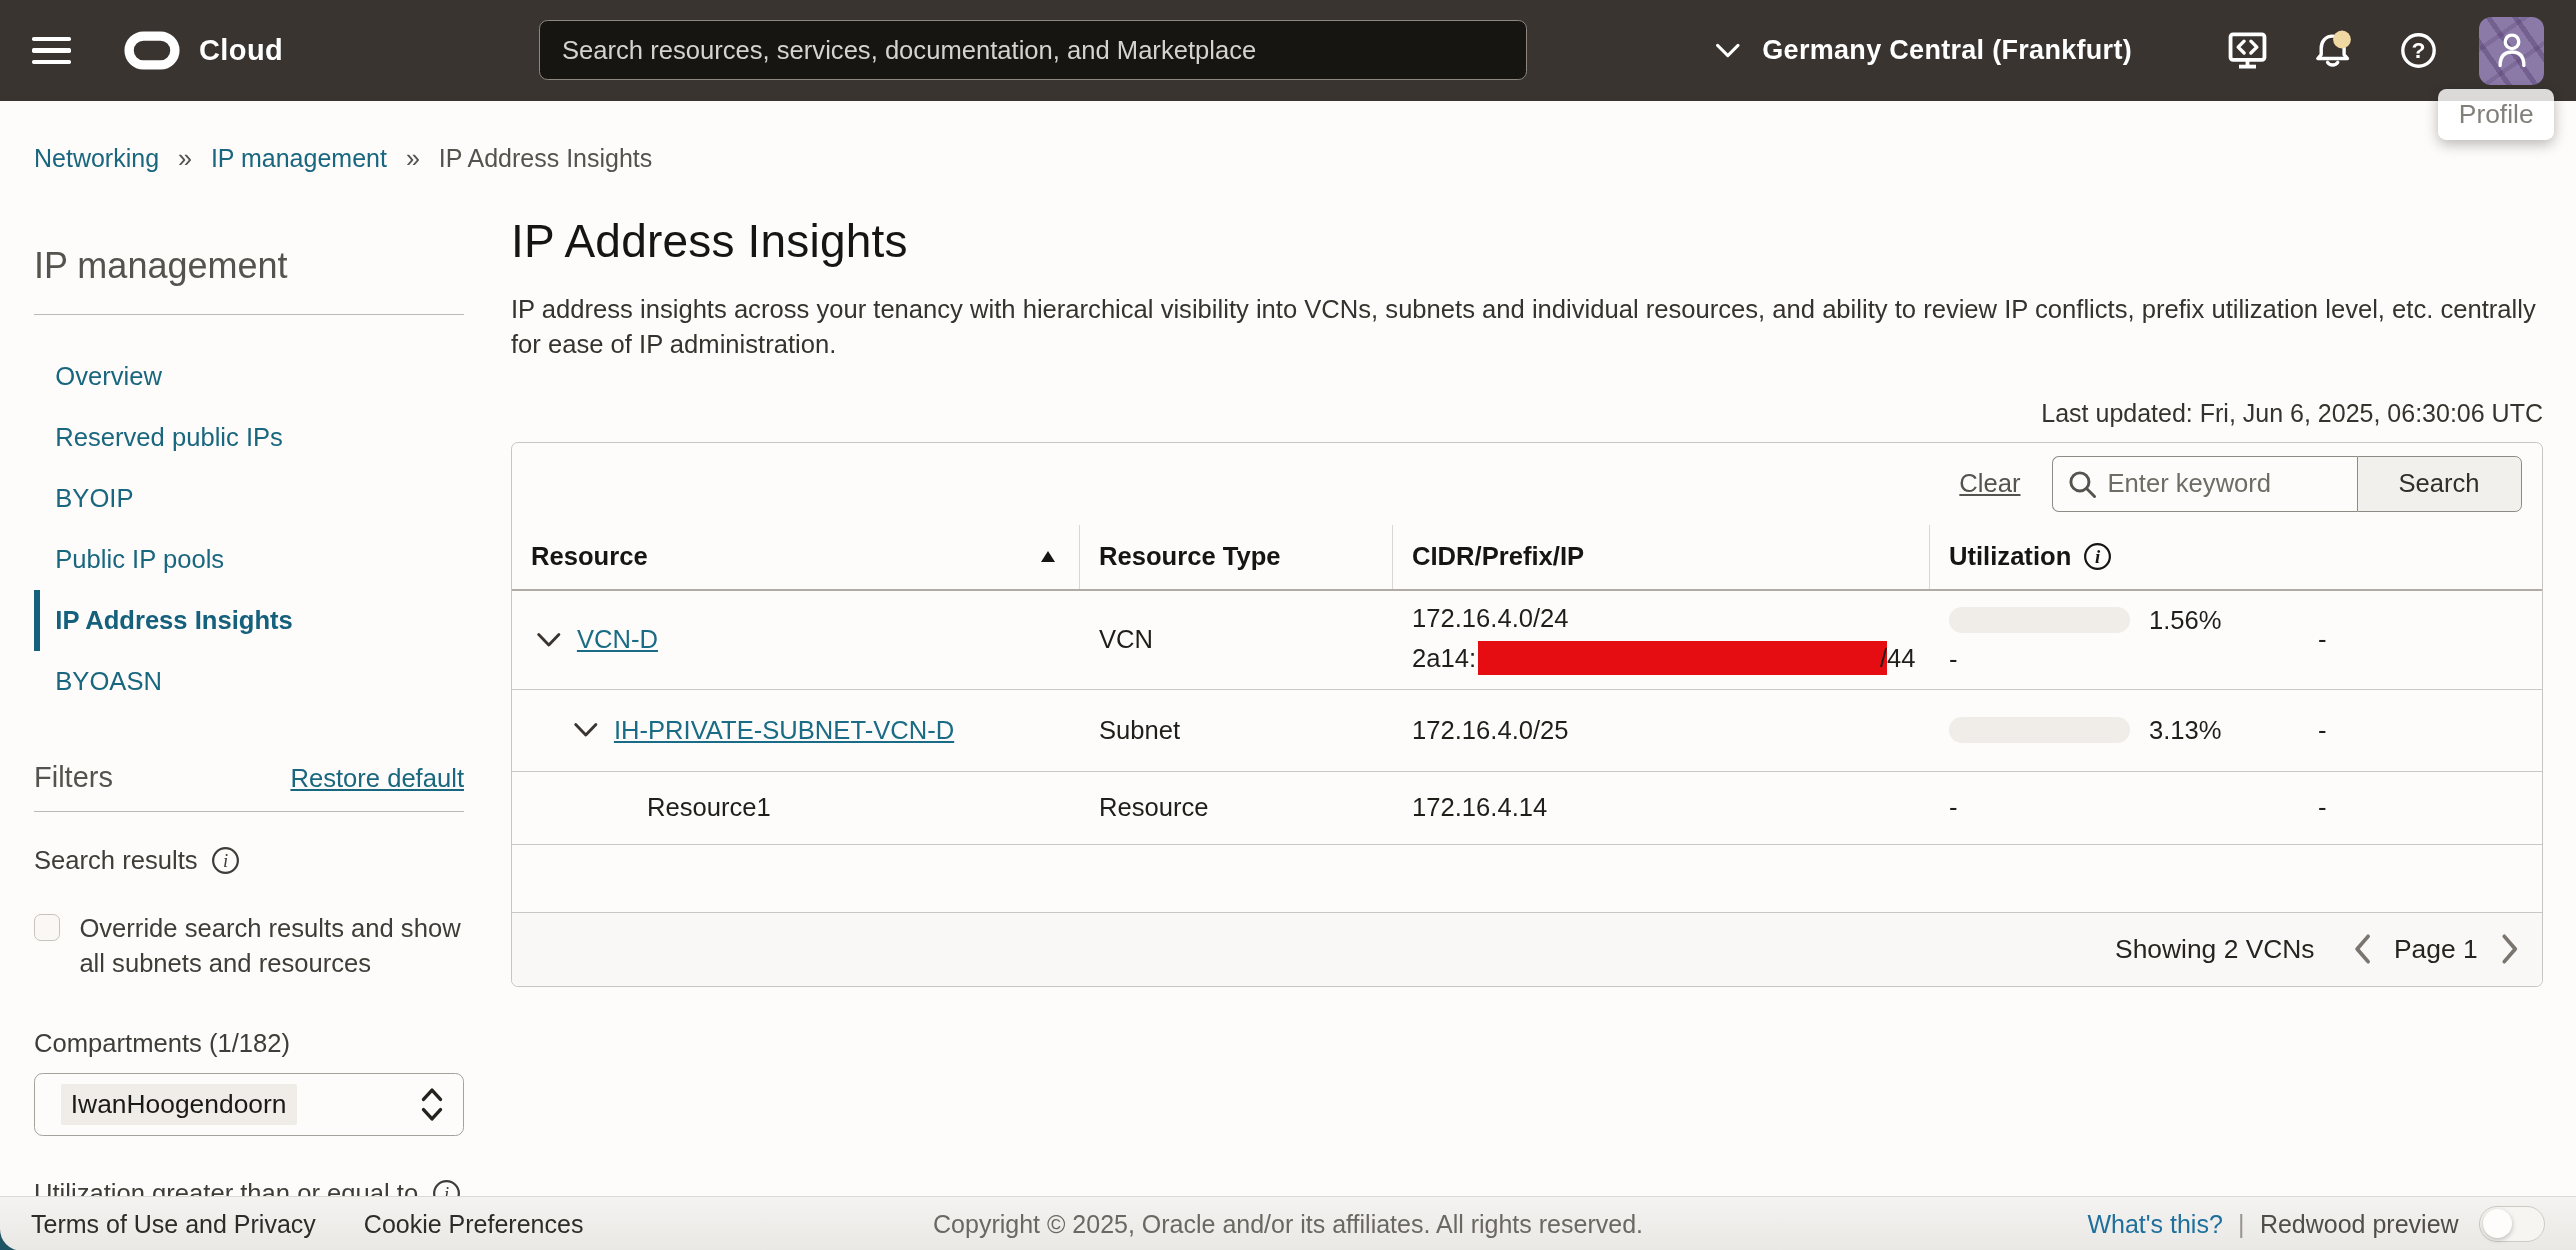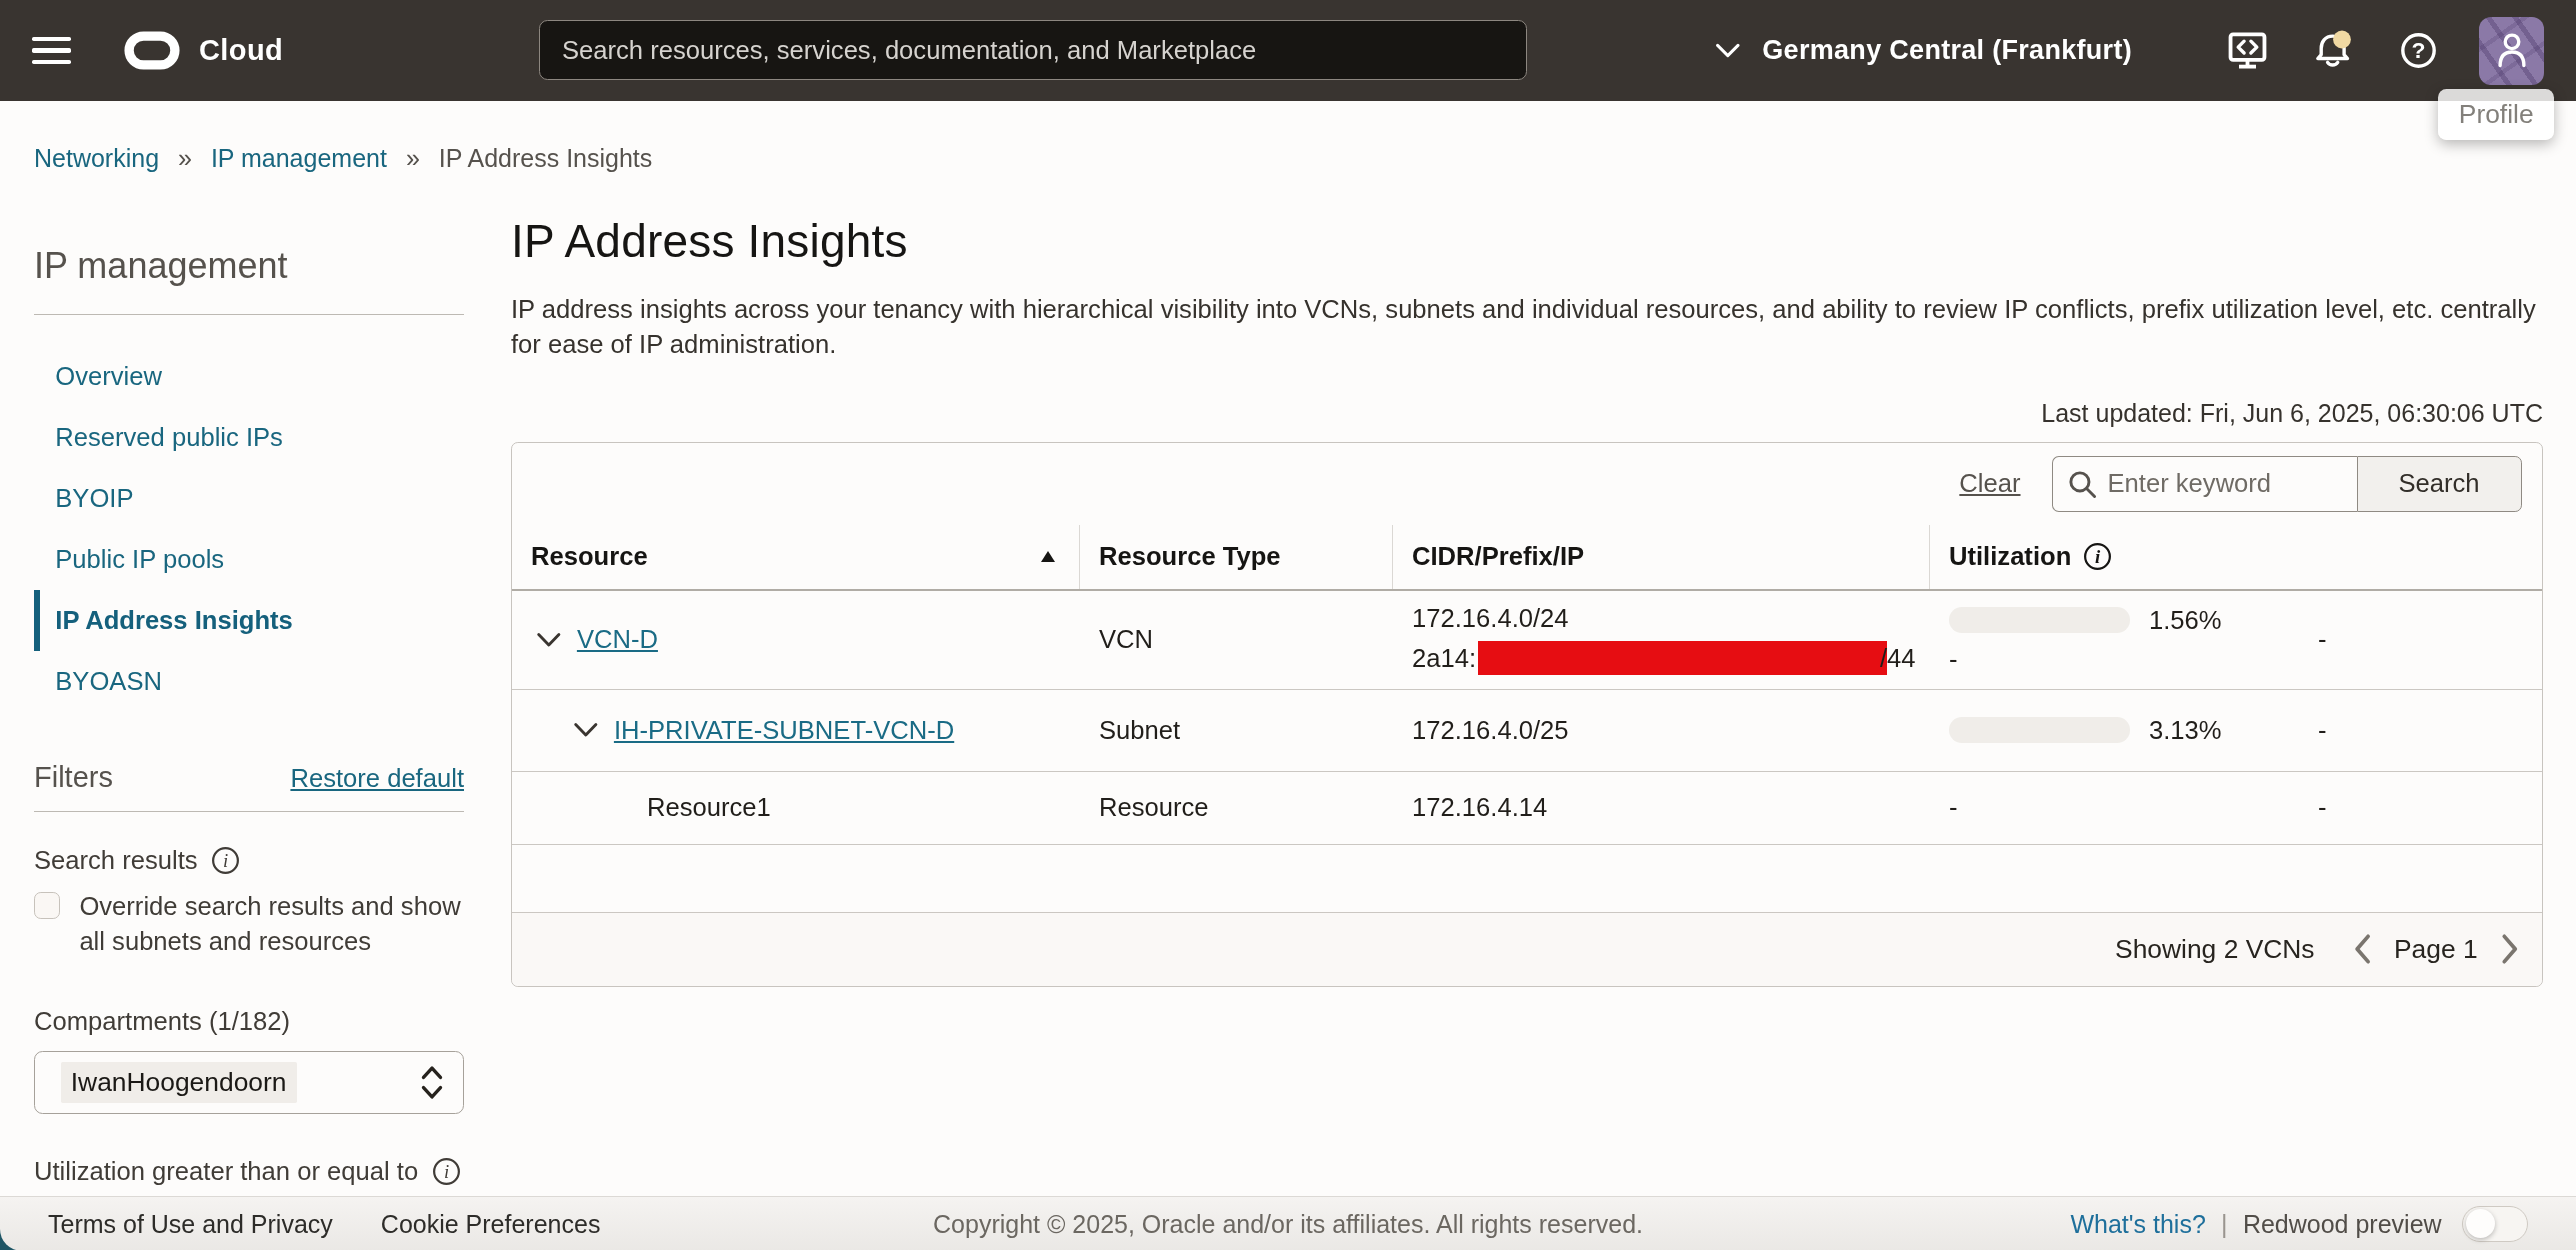--- a/index.html
+++ b/index.html
@@ -44,21 +44,21 @@
   .side-hr { border:none; border-top:1.7px solid #bdb9b3; margin-top:27px; }
   .side-nav { margin-top:31px; }
   .nav-item { display:block; font-size:25.6px; color:#19667f; text-decoration:none; padding:16px 0 16px 15.3px; cursor:pointer; border-left:6px solid transparent; }
   .nav-item.active { font-weight:700; color:#15607c; border-left-color:#15607c; }
   .filters-head { margin-top:49px; display:flex; align-items:baseline; justify-content:space-between; }
   .filters-title { font-size:29px; font-weight:400; color:#56524d; }
   .restore-link { font-size:25.6px; color:#19667f; text-decoration:underline; cursor:pointer; }
   .filters-hr { border:none; border-top:1.7px solid #bdb9b3; margin-top:17px; }
   .field-label { margin-top:34px; font-size:25.6px; color:#403c37; display:flex; align-items:center; }
   .field-label .info { margin-left:13.6px; display:flex; }
-  .check-row { margin-top:14px; display:flex; align-items:flex-start; }
+  .check-row { margin-top:36px; display:flex; align-items:flex-start; }
   .checkbox { flex:none; width:26.4px; height:26.4px; border:1.7px solid #c7c2bb; border-radius:6.8px; background:#faf7f4; margin-top:3.4px; cursor:pointer; }
   .check-label { margin-left:19px; font-size:25.6px; line-height:35px; color:#403c37; }
   .selectbox { margin-top:15.3px; height:63px; border:1.7px solid #a6a19a; border-radius:8.5px; background:#fdfcfb;
                display:flex; align-items:center; padding:0 19px 0 25.6px; cursor:pointer; }
   .selectbox.beige { background:#fbf9f7; }
   .select-value { font-size:26.4px; color:#1b1916; }
   .select-value.hl { background:#f0ede9; padding:5.1px 10.2px; border-radius:1.7px; }
   .stepper { margin-left:auto; display:flex; }
 
   
@@ -106,21 +106,21 @@
   .util-pct { margin-left:19px; }
   .row-empty { height:68px; border-bottom:1.7px solid #cbc7c2; }
   .pagination { height:73px; background:#faf8f6; border-radius:0 0 6.8px 6.8px; display:flex; align-items:center; justify-content:flex-end; padding-right:22px; }
   .pg-summary { font-size:26.4px; color:#27241f; margin-right:37px; }
   .pg-btn { display:flex; cursor:pointer; }
   .pg-page { font-size:26.4px; color:#27241f; margin:0 22px; }
 
   
   .corner-accent { position:absolute; left:0; bottom:0; width:44px; height:37px; background:#1e5565; z-index:1; }
   .footer { position:absolute; left:0; right:0; bottom:0; height:55px; background:linear-gradient(#f5f3f1,#eae8e5);
-            border-top:0.9px solid #dcd9d5; border-bottom-left-radius:22px; display:flex; align-items:center; padding:0 48px; z-index:2; }
+            border-top:0.9px solid #dcd9d5; border-bottom-left-radius:22px; display:flex; align-items:center; padding:0 31px; z-index:2; }
   .foot-link { font-size:25px; color:#2d2c29; text-decoration:none; cursor:pointer; }
   .foot-link + .foot-link { margin-left:48px; }
   .foot-copy { position:absolute; left:50%; transform:translateX(-50%); font-size:25px; color:#6b6761; }
   .foot-right { margin-left:auto; display:flex; align-items:center; }
   .whats-link { font-size:25px; color:#1e6f9b; text-decoration:none; cursor:pointer; }
   .foot-sep { color:#9a958f; font-size:25px; margin:0 15.3px; }
   .redwood-label { font-size:25px; color:#514d48; }
   .toggle { margin-left:20.4px; width:66px; height:36px; border-radius:18px; background:#f7f5f2; border:1.7px solid #cfcac3; position:relative; cursor:pointer; }
   .toggle .knob { position:absolute; left:2.6px; top:1.7px; width:29px; height:29px; border-radius:50%; background:#fefdfc; box-shadow:0 1.7px 5.1px rgba(0,0,0,0.25); }
 </style>

